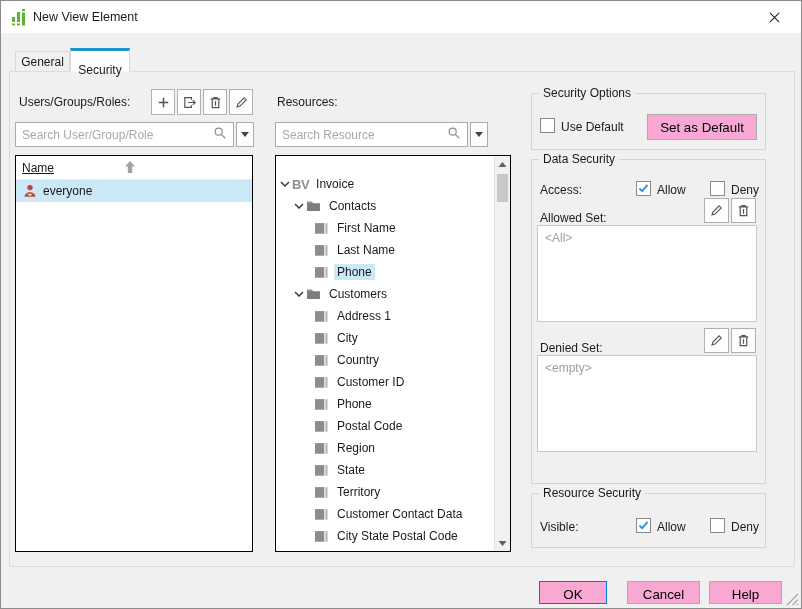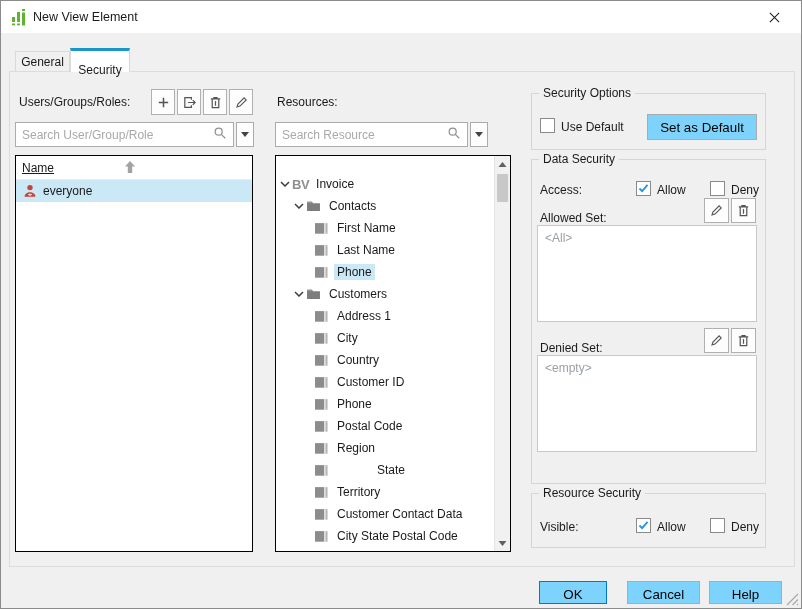--- a/index.html
+++ b/index.html
@@ -44,21 +44,21 @@
 
   .checkbox { position:absolute; width:15px; height:15px; background:#ffffff; border:1px solid #8a8a8a;
               display:flex; align-items:center; justify-content:center; cursor:pointer; }
   .checkbox svg { display:none; }
   .checkbox.checked svg { display:block; }
   .cb-label { position:absolute; color:#1a1a1a; }
 
   .set-box { position:absolute; width:220px; height:97px; background:#ffffff; border:1px solid #c9c9c9;
              padding:5px 7px; color:#9aa0a6; }
 
-  .footer-btn { position:absolute; top:580px; height:23px; background:#7dd3fc; border:1px solid #ababab;
+  .footer-btn { position:absolute; top:580px; height:23px; background:#f9a8d4; border:1px solid #ababab;
                 text-align:center; padding-top:4px; cursor:pointer; }
   .footer-btn.ok { border:1px solid #0078d7; }
 
   
   .list-header { height:24px; border-bottom:1px solid #ececec; position:relative; }
   .list-header .hname { position:absolute; left:6px; top:5px; text-decoration:underline; }
   .list-header .sort { position:absolute; left:108px; top:4px; }
   .user-row { height:22px; display:flex; align-items:center; padding-left:6px; }
   .user-row.selected { background:#cbe8f6; }
   .user-row .u-ico { width:16px; height:16px; margin-right:5px; }
@@ -313,21 +313,21 @@
         </div>
         <div class="tree-row" style="padding-left: 38px;">
           <span class="t-ico">
             <svg viewBox="0 0 16 14" width="15" height="13">
               <rect x="1" y="1.2" width="10" height="11.4" fill="#8c8c8c"></rect>
               <rect x="12.2" y="1.2" width="2.3" height="11.4" fill="#b5b5b5"></rect>
             </svg>
           </span>
           <span class="tree-label">Region</span>
         </div>
-        <div class="tree-row" style="padding-left: 38px; gap: 40px;">
+        <div class="tree-row" style="padding-left: 38px;">
           <span class="t-ico">
             <svg viewBox="0 0 16 14" width="15" height="13">
               <rect x="1" y="1.2" width="10" height="11.4" fill="#8c8c8c"></rect>
               <rect x="12.2" y="1.2" width="2.3" height="11.4" fill="#b5b5b5"></rect>
             </svg>
           </span>
           <span class="tree-label">State</span>
         </div>
         <div class="tree-row" style="padding-left: 38px;">
           <span class="t-ico">

